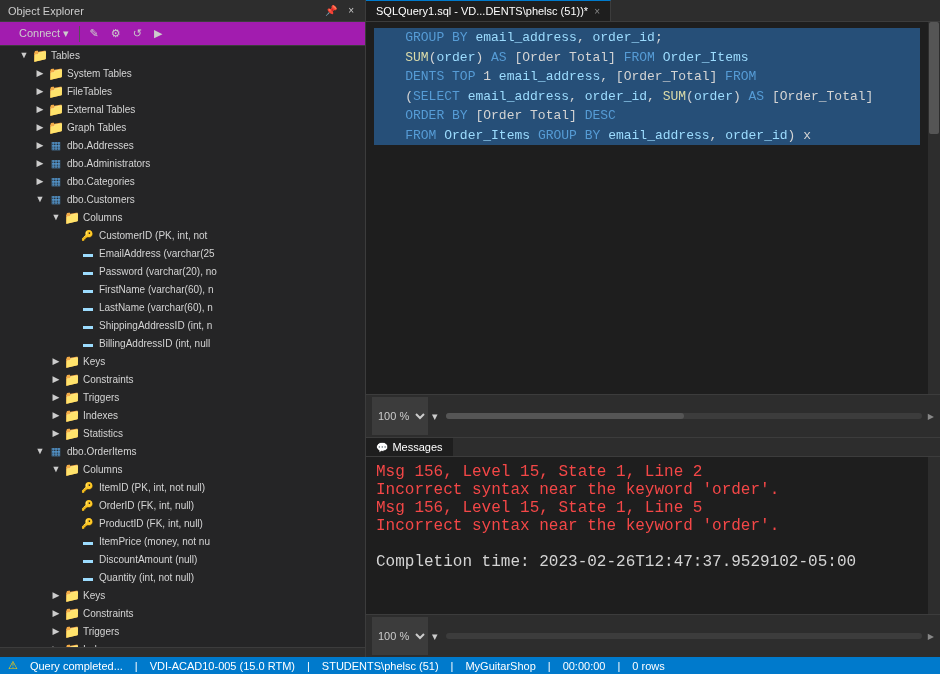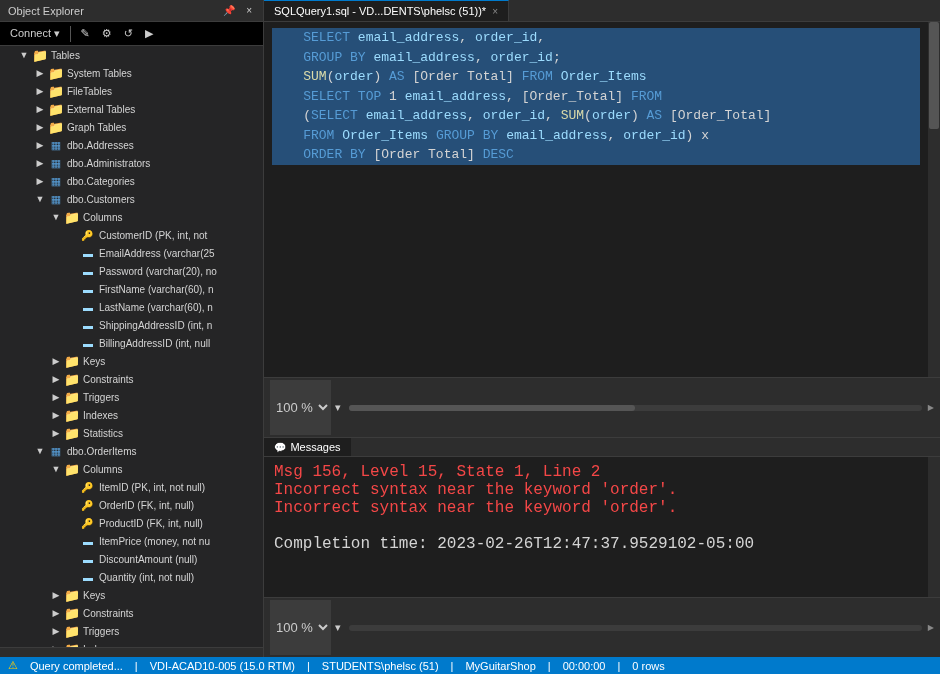--- a/index.html
+++ b/index.html
@@ -2,28 +2,28 @@
 <html><head>
   <meta charset="utf-8">
   <style>
     * { margin: 0; padding: 0; box-sizing: border-box; }
     body { font-family: 'Segoe UI', Tahoma, Geneva, Verdana, sans-serif; font-size: 12px; background: #1e1e1e; color: #d4d4d4; display: flex; flex-direction: column; width: 940px; height: 674px; overflow: hidden; }
 
     
     .main-container { display: flex; flex: 1; overflow: hidden; }
 
     
-    .object-explorer { width: 264px; background: #252526; border-right: 1px solid #3c3c3c; display: flex; flex-direction: column; flex-shrink: 0; }
+    .object-explorer { width: 366px; background: #252526; border-right: 1px solid #3c3c3c; display: flex; flex-direction: column; flex-shrink: 0; }
     .panel-header { background: #2d2d2d; padding: 4px 8px; font-size: 11px; color: #cccccc; border-bottom: 1px solid #3c3c3c; display: flex; align-items: center; justify-content: space-between; }
     .panel-title { font-size: 11px; color: #cccccc; }
     .panel-controls { display: flex; gap: 4px; align-items: center; }
     .panel-control-btn { color: #cccccc; font-size: 10px; cursor: pointer; padding: 1px 3px; }
 
     
-    .oe-toolbar { background: #000000; padding: 3px 6px; border-bottom: 1px solid #3c3c3c; display: flex; gap: 4px; align-items: center; }
+    .oe-toolbar { background: #a21caf; padding: 3px 15px; border-bottom: 1px solid #3c3c3c; display: flex; gap: 4px; align-items: center; }
     .toolbar-btn { background: none; border: none; color: #cccccc; font-size: 11px; cursor: pointer; padding: 2px 4px; }
     .toolbar-separator { width: 1px; height: 16px; background: #555; margin: 0 2px; }
 
     
     .tree-container { flex: 1; overflow-y: auto; overflow-x: hidden; background: #252526; }
     .tree-container::-webkit-scrollbar { width: 8px; }
     .tree-container::-webkit-scrollbar-track { background: #252526; }
     .tree-container::-webkit-scrollbar-thumb { background: #424242; }
 
     .tree-node { display: flex; align-items: center; padding: 1px 0; cursor: pointer; white-space: nowrap; }
@@ -52,21 +52,21 @@
     .code-editor::-webkit-scrollbar-thumb { background: #424242; }
 
     .code-line { white-space: pre; }
     .kw { color: #569cd6; }
     .fn { color: #dcdcaa; }
     .ident { color: #9cdcfe; }
     .selected-line { background: #264f78; display: block; }
 
     
     .zoom-bar { background: #2d2d2d; padding: 2px 6px; font-size: 11px; color: #cccccc; border-top: 1px solid #3c3c3c; display: flex; align-items: center; gap: 4px; }
-    .zoom-select { background: #3c3c3c; border: none; color: #cccccc; font-size: 13px; padding: 19px 2px; }
+    .zoom-select { background: #3c3c3c; border: none; color: #cccccc; font-size: 11px; padding: 12px 2px; }
 
     
     .messages-panel { background: #1e1e1e; border-top: 1px solid #3c3c3c; display: flex; flex-direction: column; height: 220px; }
     .messages-tabs { background: #2d2d2d; display: flex; border-bottom: 1px solid #3c3c3c; }
     .msg-tab { padding: 3px 10px; font-size: 11px; color: #cccccc; cursor: pointer; display: flex; align-items: center; gap: 4px; }
     .msg-tab.active { background: #1e1e1e; color: #fff; }
     .msg-tab-icon { font-size: 10px; }
 
     .messages-content { flex: 1; padding: 6px 10px; font-family: 'Consolas', 'Courier New', monospace; font-size: 16px; overflow-y: auto; }
     .messages-content::-webkit-scrollbar { width: 8px; }
@@ -503,27 +503,26 @@
 
     <div class="tab-bar">
       <div class="tab active">
         <span>SQLQuery1.sql - VD...DENTS\phelsc (51))*</span>
         <span class="tab-close">×</span>
       </div>
     </div>
 
     <div class="code-area">
       <div class="code-editor">
-        <span class="code-line selected-line">    <span class="kw">SELECT</span> <span class="ident">email_address</span>, <span class="ident">order_id</span>,</span>
         <span class="code-line selected-line">    <span class="kw">GROUP BY</span> <span class="ident">email_address</span>, <span class="ident">order_id</span>;</span>
         <span class="code-line selected-line">    <span class="fn">SUM</span>(<span class="ident">order</span>) <span class="kw">AS</span> [Order Total] <span class="kw">FROM</span> <span class="ident">Order_Items</span></span>
-        <span class="code-line selected-line">    <span class="kw">SELECT TOP</span> 1 <span class="ident">email_address</span>, [Order_Total] <span class="kw">FROM</span></span>
+        <span class="code-line selected-line">    <span class="kw">DENTS TOP</span> 1 <span class="ident">email_address</span>, [Order_Total] <span class="kw">FROM</span></span>
         <span class="code-line selected-line">    (<span class="kw">SELECT</span> <span class="ident">email_address</span>, <span class="ident">order_id</span>, <span class="fn">SUM</span>(<span class="ident">order</span>) <span class="kw">AS</span> [Order_Total]</span>
+        <span class="code-line selected-line">    <span class="kw">ORDER BY</span> [Order Total] <span class="kw">DESC</span></span>
         <span class="code-line selected-line">    <span class="kw">FROM</span> <span class="ident">Order_Items</span> <span class="kw">GROUP BY</span> <span class="ident">email_address</span>, <span class="ident">order_id</span>) x</span>
-        <span class="code-line selected-line">    <span class="kw">ORDER BY</span> [Order Total] <span class="kw">DESC</span></span>
       </div>
       <div class="code-vscroll">
         <div class="vscroll-thumb-area">
           <div class="vscroll-thumb"></div>
         </div>
       </div>
     </div>
 
     <div class="zoom-bar">
       <select class="zoom-select">
@@ -542,20 +541,21 @@
       <div class="messages-tabs">
         <div class="msg-tab active">
           <span class="msg-tab-icon">💬</span>
           <span>Messages</span>
         </div>
       </div>
       <div style="display:flex; flex:1; min-height:0;">
         <div class="messages-content">
           <div class="msg-error">Msg 156, Level 15, State 1, Line 2</div>
           <div class="msg-error">Incorrect syntax near the keyword 'order'.</div>
+          <div class="msg-error">Msg 156, Level 15, State 1, Line 5</div>
           <div class="msg-error">Incorrect syntax near the keyword 'order'.</div>
           <div class="msg-info">&nbsp;</div>
           <div class="msg-info">Completion time: 2023-02-26T12:47:37.9529102-05:00</div>
         </div>
         <div style="width:12px; background:#2d2d2d; flex-shrink:0;"></div>
       </div>
       <div class="messages-zoom-bar">
         <select class="zoom-select">
           <option>100 %</option>
         </select>

